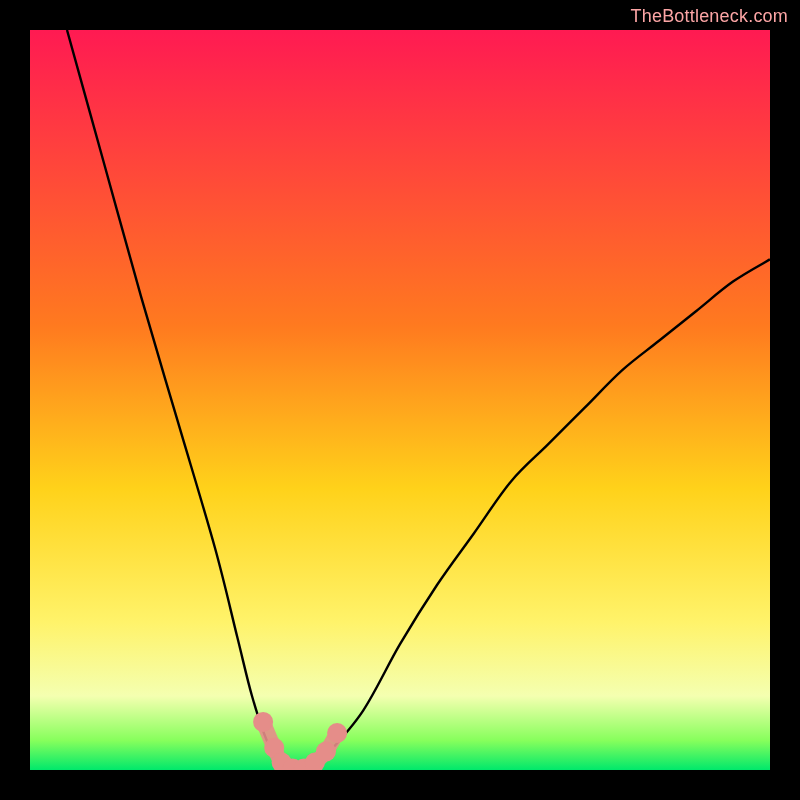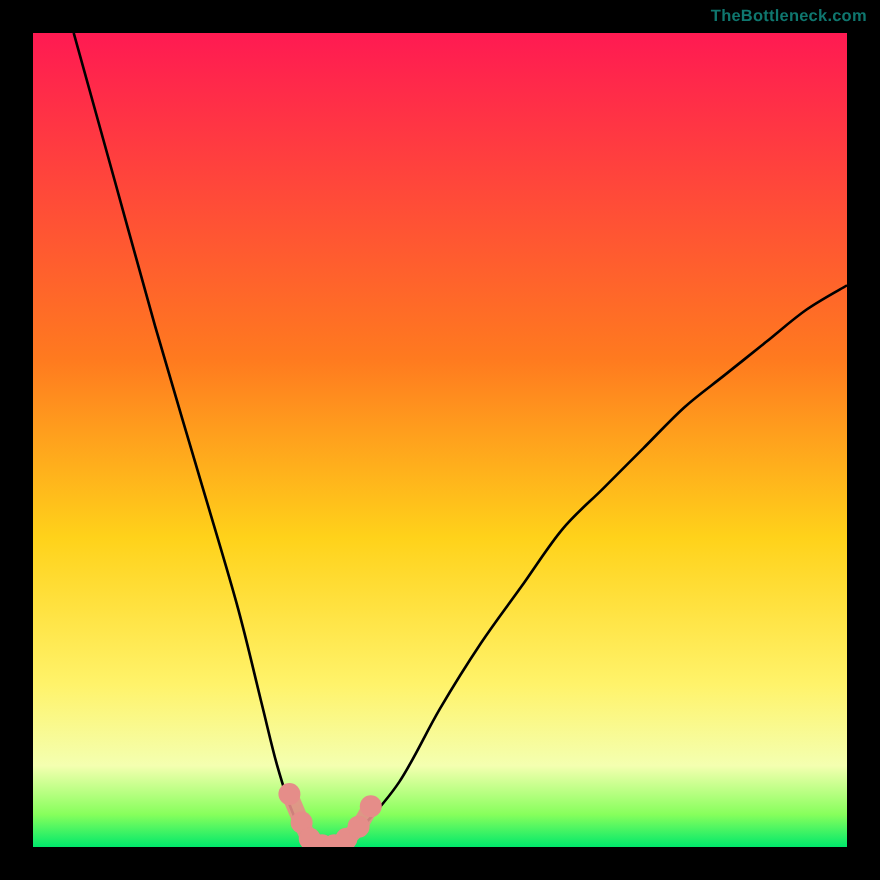--- a/index.html
+++ b/index.html
@@ -21,23 +21,23 @@
     left: 30px;
     top: 30px;
     width: 740px;
     height: 740px;
     overflow: hidden;
   }
   .watermark {
     position: absolute;
     top: 6px;
     right: 12px;
-    color: #0f766e;
-    font-size: 15px;
-    font-weight: 700;
+    color: #fca5a5;
+    font-size: 18px;
+    font-weight: 400;
     letter-spacing: 0.2px;
     z-index: 50;
     user-select: none;
   }
   svg { display: block; }
 </style>
 </head>
 <body>
 
 <div class="frame">

